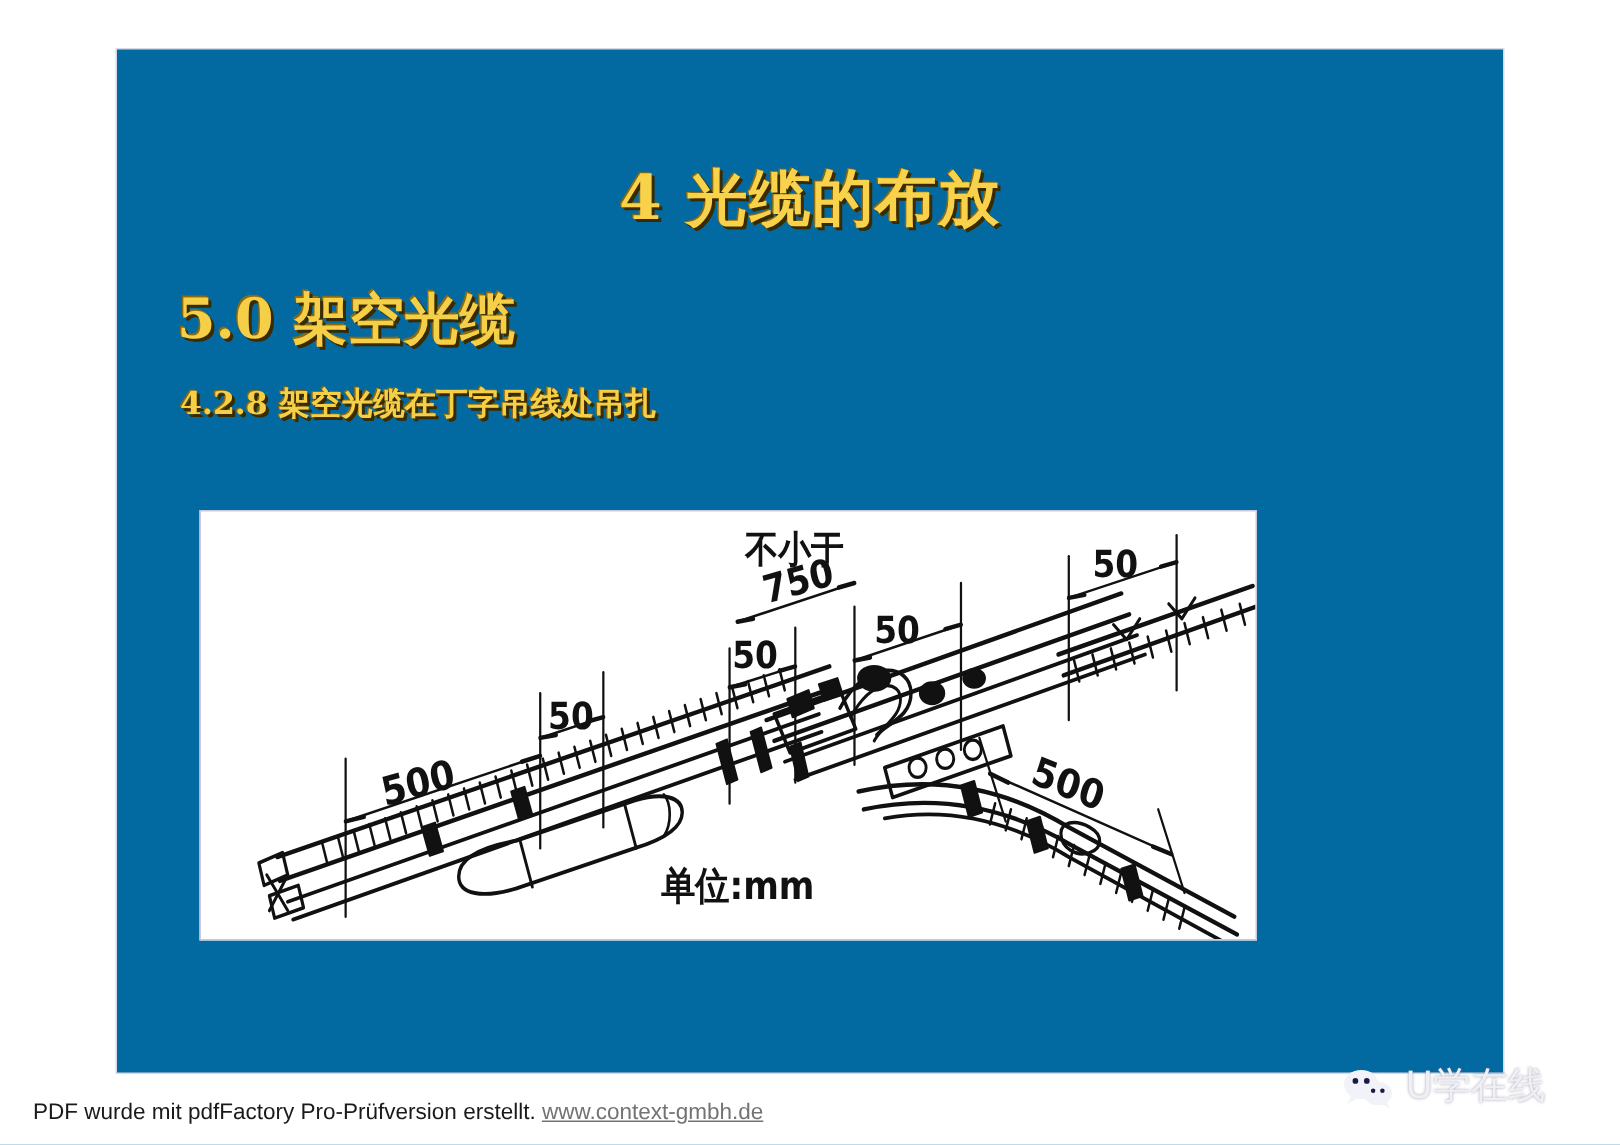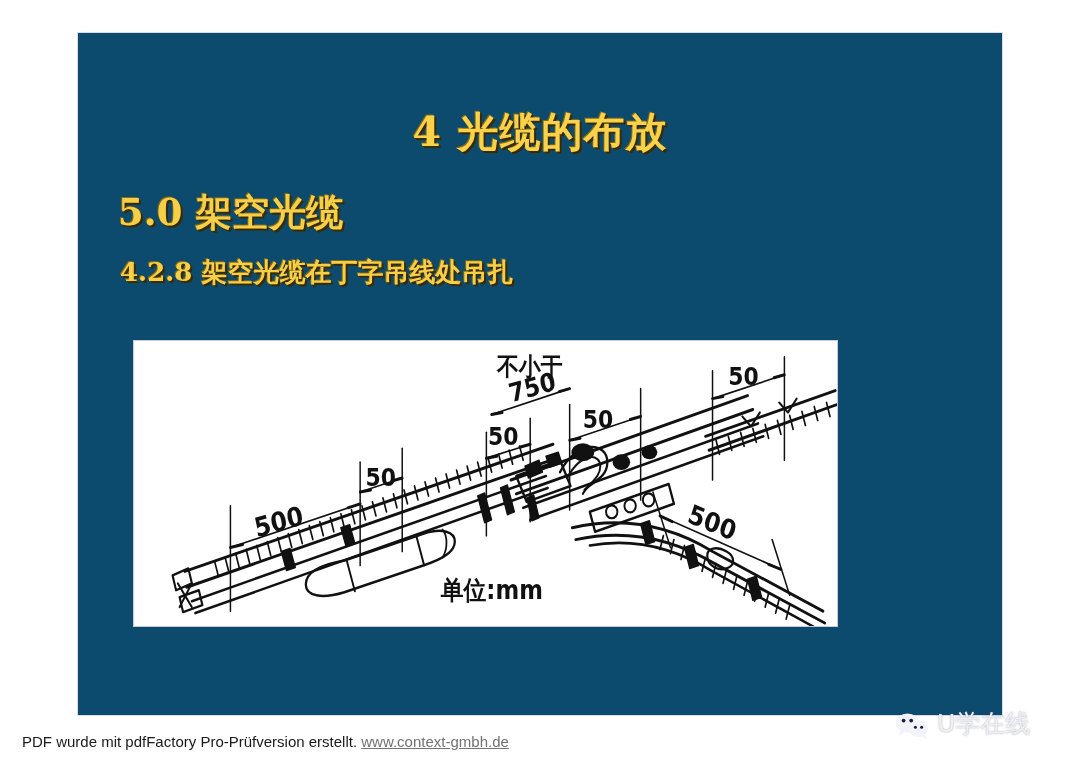--- a/index.html
+++ b/index.html
@@ -15,21 +15,21 @@
     font-family: "Liberation Sans", "DejaVu Sans", sans-serif;
   }
 
   
   #slide {
     position: absolute;
     left: 78px;
     top: 33px;
     width: 924px;
     height: 682px;
-    background: #0c4a6e;
+    background: #0369a1;
     box-shadow: 0 0 0 1px #d8d8e8;
     overflow: visible;
   }
 
   
   .goldtext {
     color: #f7d24a;
     font-family: "DejaVu Serif", "Liberation Serif", serif;
     font-weight: bold;
     text-shadow:
@@ -54,21 +54,21 @@
     left: 40px;
     top: 155px;
     font-size: 37px;
     color: #f5cf48;
   }
 
   #subsection-title {
     position: absolute;
     left: 42px;
     top: 222px;
-    font-size: 26px;
+    font-size: 21px;
     color: #f5cf48;
   }
 
   
   #figure-frame {
     position: absolute;
     left: 55px;
     top: 307px;
     width: 705px;
     height: 287px;

